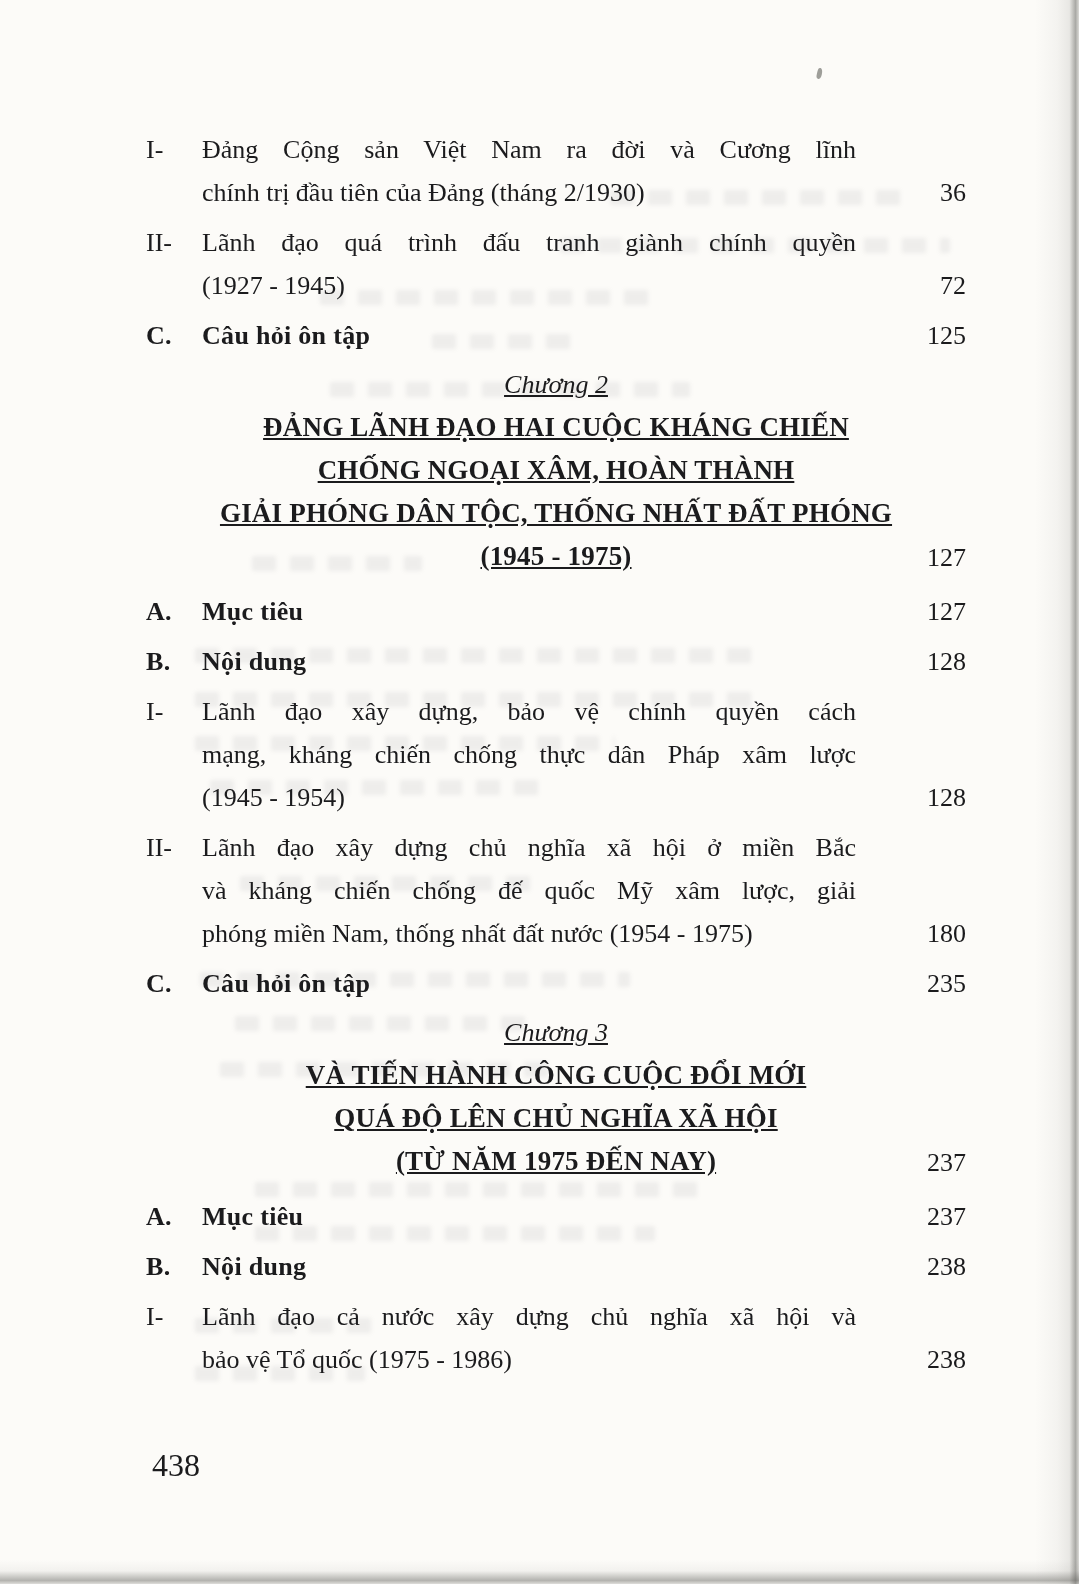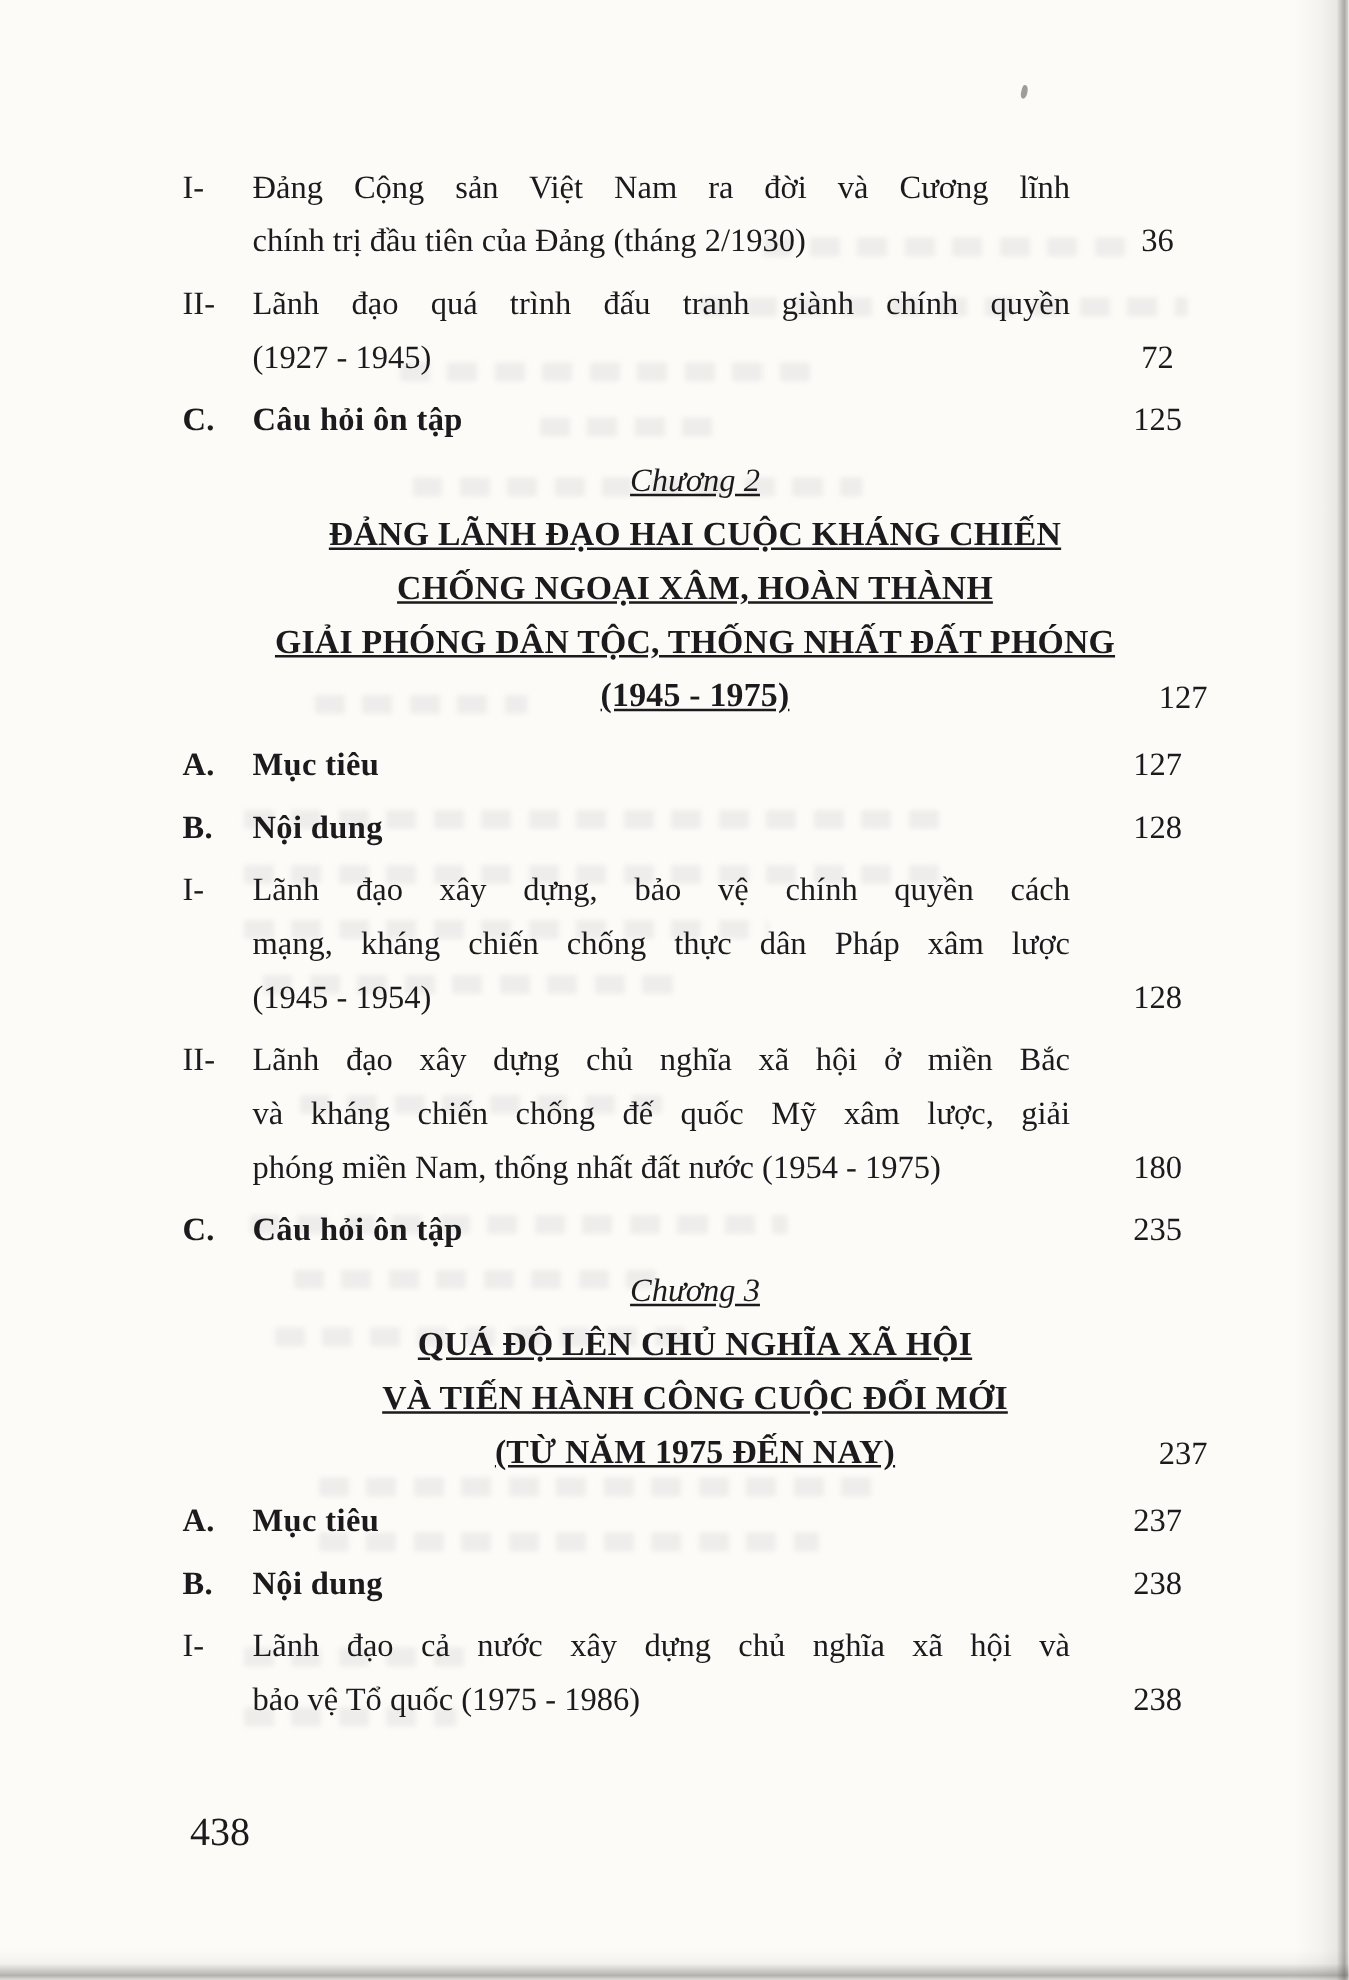--- a/index.html
+++ b/index.html
@@ -34,21 +34,21 @@
   }
   .entry .lbl { }
   .entry .txt { padding-right: 30px; }
   .entry .txt .line {
     display: block;
     text-align: justify;
     text-align-last: justify;
     font-family: Liberation Serif, serif;
   }
   .entry .txt .line:last-child { text-align-last: left; }
-  .entry .pg { text-align: center; align-self: end; }
+  .entry .pg { text-align: right; align-self: end; }
   .entry.bold .lbl, .entry.bold .txt { font-weight: bold; letter-spacing: .3px; }
 
   
   .chapter {
     position: relative;
     text-align: center;
     margin: 4px 0 12px 0;
     text-decoration: underline;
   }
   .ch-label {
@@ -220,22 +220,22 @@
   <div class="entry bold">
     <span class="lbl">C.</span>
     <span class="txt">
       <span class="line">Câu hỏi ôn tập</span>
     </span>
     <span class="pg">235</span>
   </div>
 
   <section class="chapter">
     <div class="ch-label">Chương 3</div>
+    <div class="ch-line">VÀ TIẾN HÀNH CÔNG CUỘC ĐỔI MỚI</div>
     <div class="ch-line">QUÁ ĐỘ LÊN CHỦ NGHĨA XÃ HỘI</div>
-    <div class="ch-line">VÀ TIẾN HÀNH CÔNG CUỘC ĐỔI MỚI</div>
     <div class="ch-line last">
       <span>(TỪ NĂM 1975 ĐẾN NAY)</span>
       <span class="ch-pg">237</span>
     </div>
   </section>
 
   <div class="entry bold">
     <span class="lbl">A.</span>
     <span class="txt">
       <span class="line">Mục tiêu</span>

